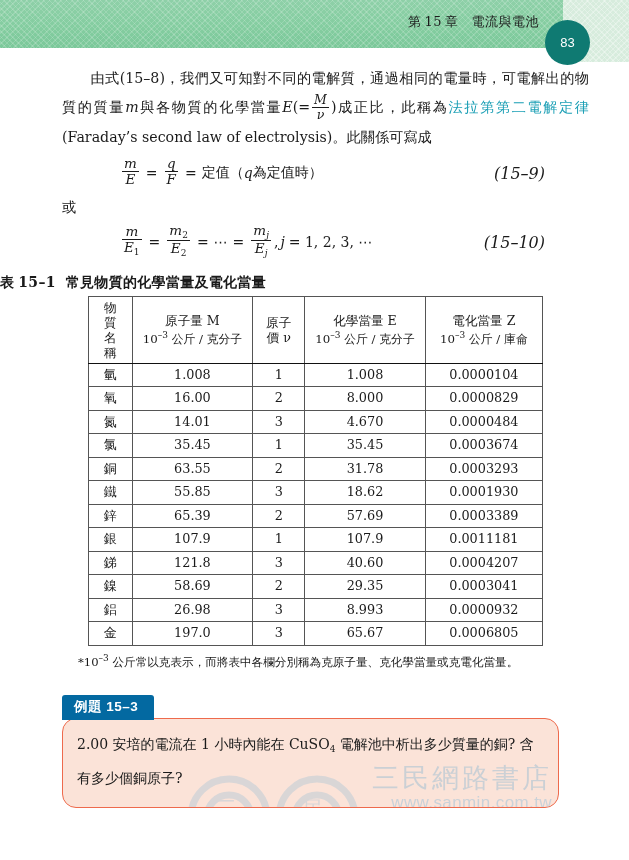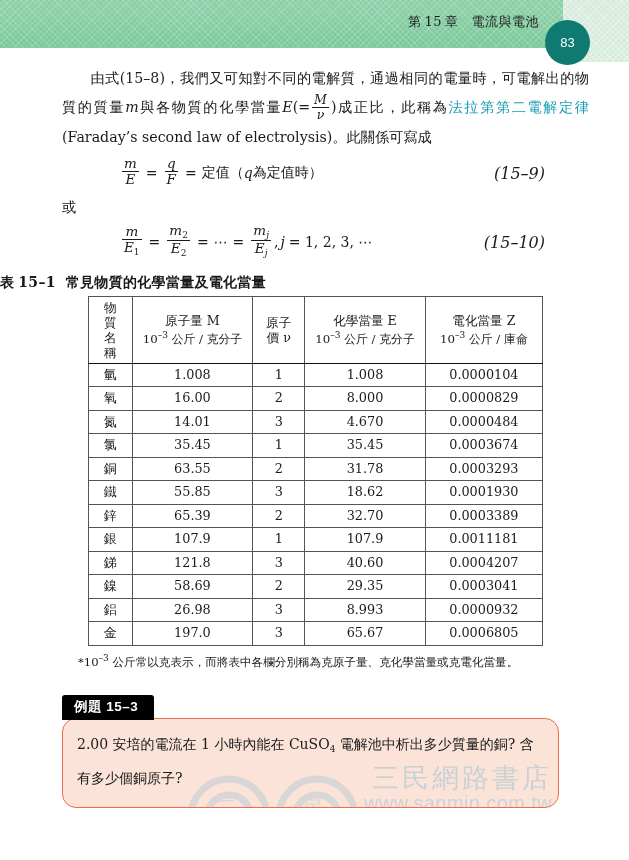--- a/index.html
+++ b/index.html
@@ -118,21 +118,21 @@
   #table-footnote{
     padding:4px 76px 0 78px;font-size:11.6px;line-height:17px;
     letter-spacing:0px;
   }
 
   
   #example-block{position:relative;margin:24px 0 0 0;padding:0 70px 0 62px;}
   #example-tab{
     position:relative;z-index:3;
     display:inline-block;
-    background:#000000;color:#fff;
+    background:#0369a1;color:#fff;
     font-family:"Liberation Sans",sans-serif;
     font-size:13.5px;font-weight:bold;
     padding:3px 16px 4px 12px;
     border-radius:3px 3px 0 0;
     letter-spacing:.5px;
   }
   #example-body{
     position:relative;margin-top:-2px;
     background:#fbe3d8;
     border:1.4px solid #ee6a4c;
@@ -146,21 +146,21 @@
     position:absolute;right:6px;bottom:-6px;z-index:1;
     text-align:right;pointer-events:none;user-select:none;
   }
   #wm-cn{
     font-size:27px;color:#b9c9d4;opacity:.72;
     letter-spacing:3px;line-height:30px;
     font-family:"DejaVu Sans","Liberation Sans",sans-serif;
     text-align:right;
   }
   #wm-url{
-    font-size:20px;color:#c2cfd9;opacity:.85;
+    font-size:17px;color:#c2cfd9;opacity:.85;
     letter-spacing:.4px;line-height:20px;
     font-family:"Liberation Sans",sans-serif;
   }
   #wm-logo{
     position:absolute;left:120px;bottom:-16px;z-index:1;
     width:230px;height:80px;opacity:.5;
   }
 </style>
 </head>
 <body>
@@ -297,21 +297,21 @@
             <td class="namecell">鐵</td>
             <td>55.85</td>
             <td>3</td>
             <td>18.62</td>
             <td>0.0001930</td>
           </tr>
           <tr>
             <td class="namecell">鋅</td>
             <td>65.39</td>
             <td>2</td>
-            <td>32.70</td>
+            <td>57.69</td>
             <td>0.0003389</td>
           </tr>
           <tr>
             <td class="namecell">銀</td>
             <td>107.9</td>
             <td>1</td>
             <td>107.9</td>
             <td>0.0011181</td>
           </tr>
           <tr>

